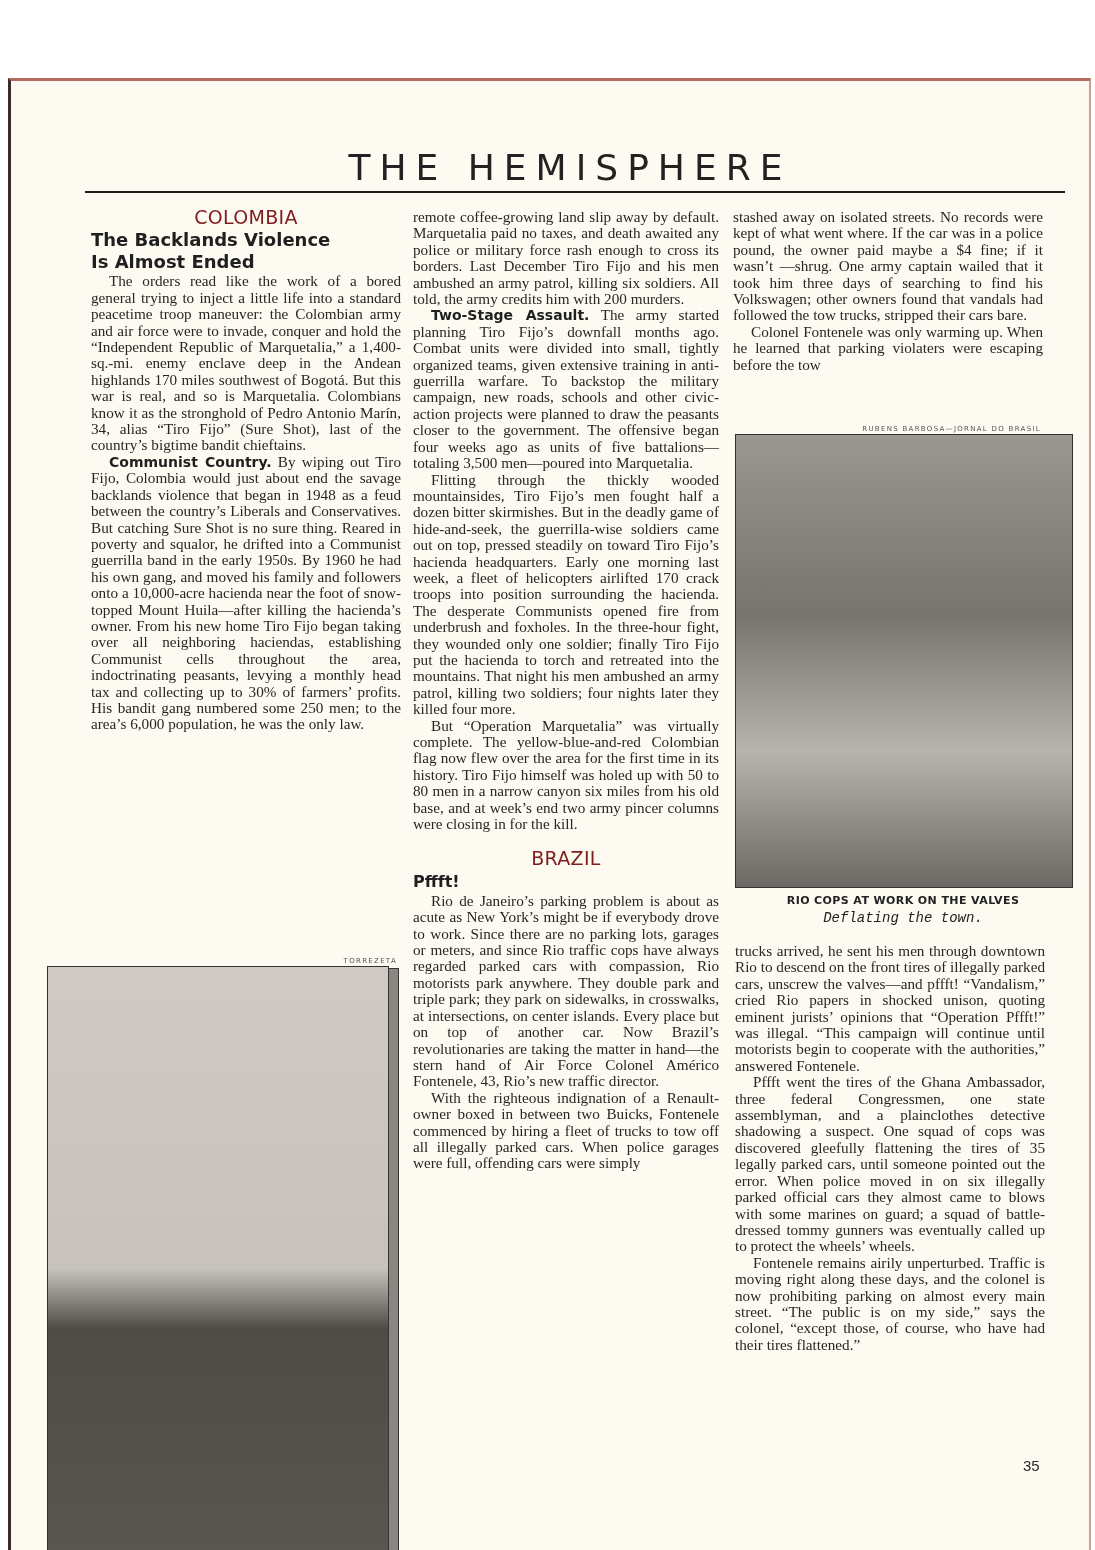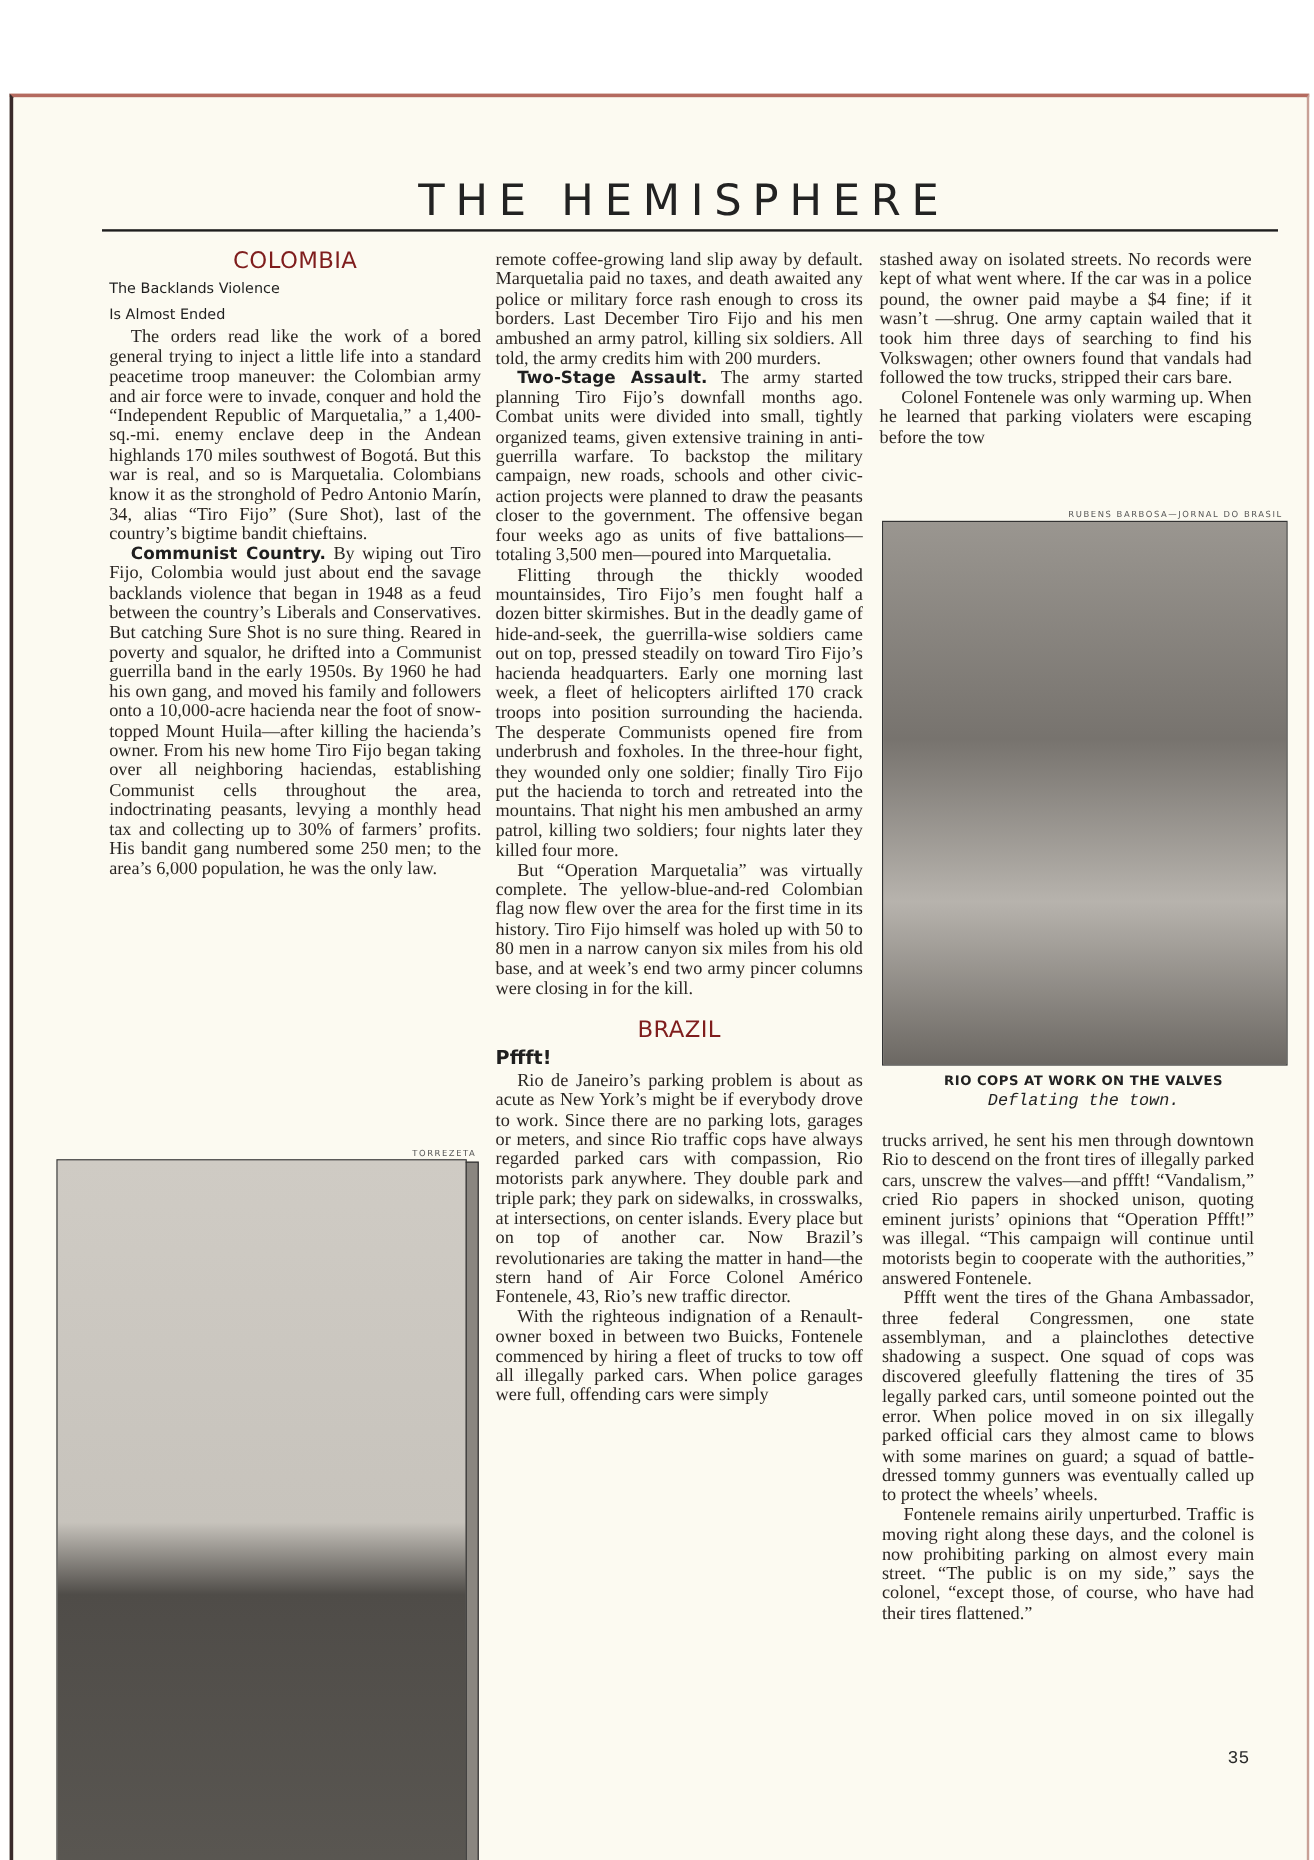--- a/index.html
+++ b/index.html
@@ -28,22 +28,22 @@
     position: absolute; font-size: 15.2px; line-height: 16.4px; text-align: justify;
     hyphens: manual;
   }
   .col p { margin: 0; text-indent: 18px; }
   .col p.noindent { text-indent: 0; }
   .section-head {
     font-family: "DejaVu Sans", sans-serif; font-size: 19px; text-align: center;
     color: #7f1d1d; margin: 0 0 4px 0; letter-spacing: 0.3px; font-weight: normal;
   }
   .story-head {
-    font-family: "DejaVu Sans", sans-serif; font-size: 12px; line-height: 22px;
-    color: #1f1f1f; margin: 0; font-weight: normal;
+    font-family: "DejaVu Sans", sans-serif; font-size: 18px; line-height: 22px;
+    color: #1f1f1f; margin: 0; font-weight: bold;
   }
   .subhead {
     font-family: "DejaVu Sans", sans-serif; font-size: 14px; font-weight: bold; color: #1f1f1f;
   }
   .credit {
     font-family: "DejaVu Sans", sans-serif; font-size: 7px; letter-spacing: 1.3px;
     color: #555; text-align: right;
   }
   .photo {
     position: absolute; background: #8a8680; overflow: hidden;
@@ -57,21 +57,21 @@
   }
   .caption .cap-sub {
     font-family: Liberation Mono, monospace; font-size: 14px; font-style: italic; color: #222; margin-top: 3px;
   }
   .footer-left {
     position: absolute; left: 80px; top: 1382px;
     font-family: "DejaVu Sans", sans-serif; font-size: 11px; font-weight: bold; letter-spacing: 0.6px; color: #2a2a2a;
   }
   .footer-right {
     position: absolute; left: 1012px; top: 1376px;
-    font-family: Liberation Mono, monospace; font-size: 15px; color: #2a2a2a;
+    font-family: Liberation Sans, sans-serif; font-size: 15px; color: #2a2a2a;
   }
 </style>
 </head>
 <body>
 
 <div class="page">
 
   <div class="masthead">THE HEMISPHERE</div>
   <div class="rule"></div>
 
@@ -97,21 +97,21 @@
     <div class="story-head" style="font-weight:bold; font-size:16px;">Pffft!</div>
     <p>Rio de Janeiro’s parking problem is about as acute as New York’s might be if everybody drove to work. Since there are no parking lots, garages or meters, and since Rio traffic cops have always regarded parked cars with compassion, Rio motorists park anywhere. They double park and triple park; they park on sidewalks, in crosswalks, at intersections, on center islands. Every place but on top of another car. Now Brazil’s revolutionaries are taking the matter in hand—the stern hand of Air Force Colonel Américo Fontenele, 43, Rio’s new traffic director.</p>
     <p>With the righteous indignation of a Renault-owner boxed in between two Buicks, Fontenele commenced by hiring a fleet of trucks to tow off all illegally parked cars. When police garages were full, offending cars were simply</p>
   </div>
 
   <div class="col" style="left:722px; top:128px; width:310px;">
     <p class="noindent">stashed away on isolated streets. No records were kept of what went where. If the car was in a police pound, the owner paid maybe a $4 fine; if it wasn’t —shrug. One army captain wailed that it took him three days of searching to find his Volkswagen; other owners found that vandals had followed the tow trucks, stripped their cars bare.</p>
     <p>Colonel Fontenele was only warming up. When he learned that parking violaters were escaping before the tow</p>
   </div>
 
-  <div class="credit" style="position:absolute; left:798px; top:344px; width:260px;">RUBENS BARBOSA—JORNAL DO BRASIL</div>
+  <div class="credit" style="position:absolute; left:770px; top:344px; width:260px;">RUBENS BARBOSA—JORNAL DO BRASIL</div>
   <div class="photo" style="left:724px; top:353px; width:336px; height:452px; background:linear-gradient(180deg,#9a9690 0%,#77736e 40%,#b7b3ad 70%,#6c6863 100%);"></div>
   <div class="caption" style="left:724px; top:813px; width:336px;">
     <div class="cap-title">RIO COPS AT WORK ON THE VALVES</div>
     <div class="cap-sub">Deflating the town.</div>
   </div>
 
   <div class="col" style="left:724px; top:862px; width:310px;">
     <p class="noindent">trucks arrived, he sent his men through downtown Rio to descend on the front tires of illegally parked cars, unscrew the valves—and pffft! “Vandalism,” cried Rio papers in shocked unison, quoting eminent jurists’ opinions that “Operation Pffft!” was illegal. “This campaign will continue until motorists begin to cooperate with the authorities,” answered Fontenele.</p>
     <p>Pffft went the tires of the Ghana Ambassador, three federal Congressmen, one state assemblyman, and a plainclothes detective shadowing a suspect. One squad of cops was discovered gleefully flattening the tires of 35 legally parked cars, until someone pointed out the error. When police moved in on six illegally parked official cars they almost came to blows with some marines on guard; a squad of battle-dressed tommy gunners was eventually called up to protect the wheels’ wheels.</p>
     <p>Fontenele remains airily unperturbed. Traffic is moving right along these days, and the colonel is now prohibiting parking on almost every main street. “The public is on my side,” says the colonel, “except those, of course, who have had their tires flattened.”</p>

